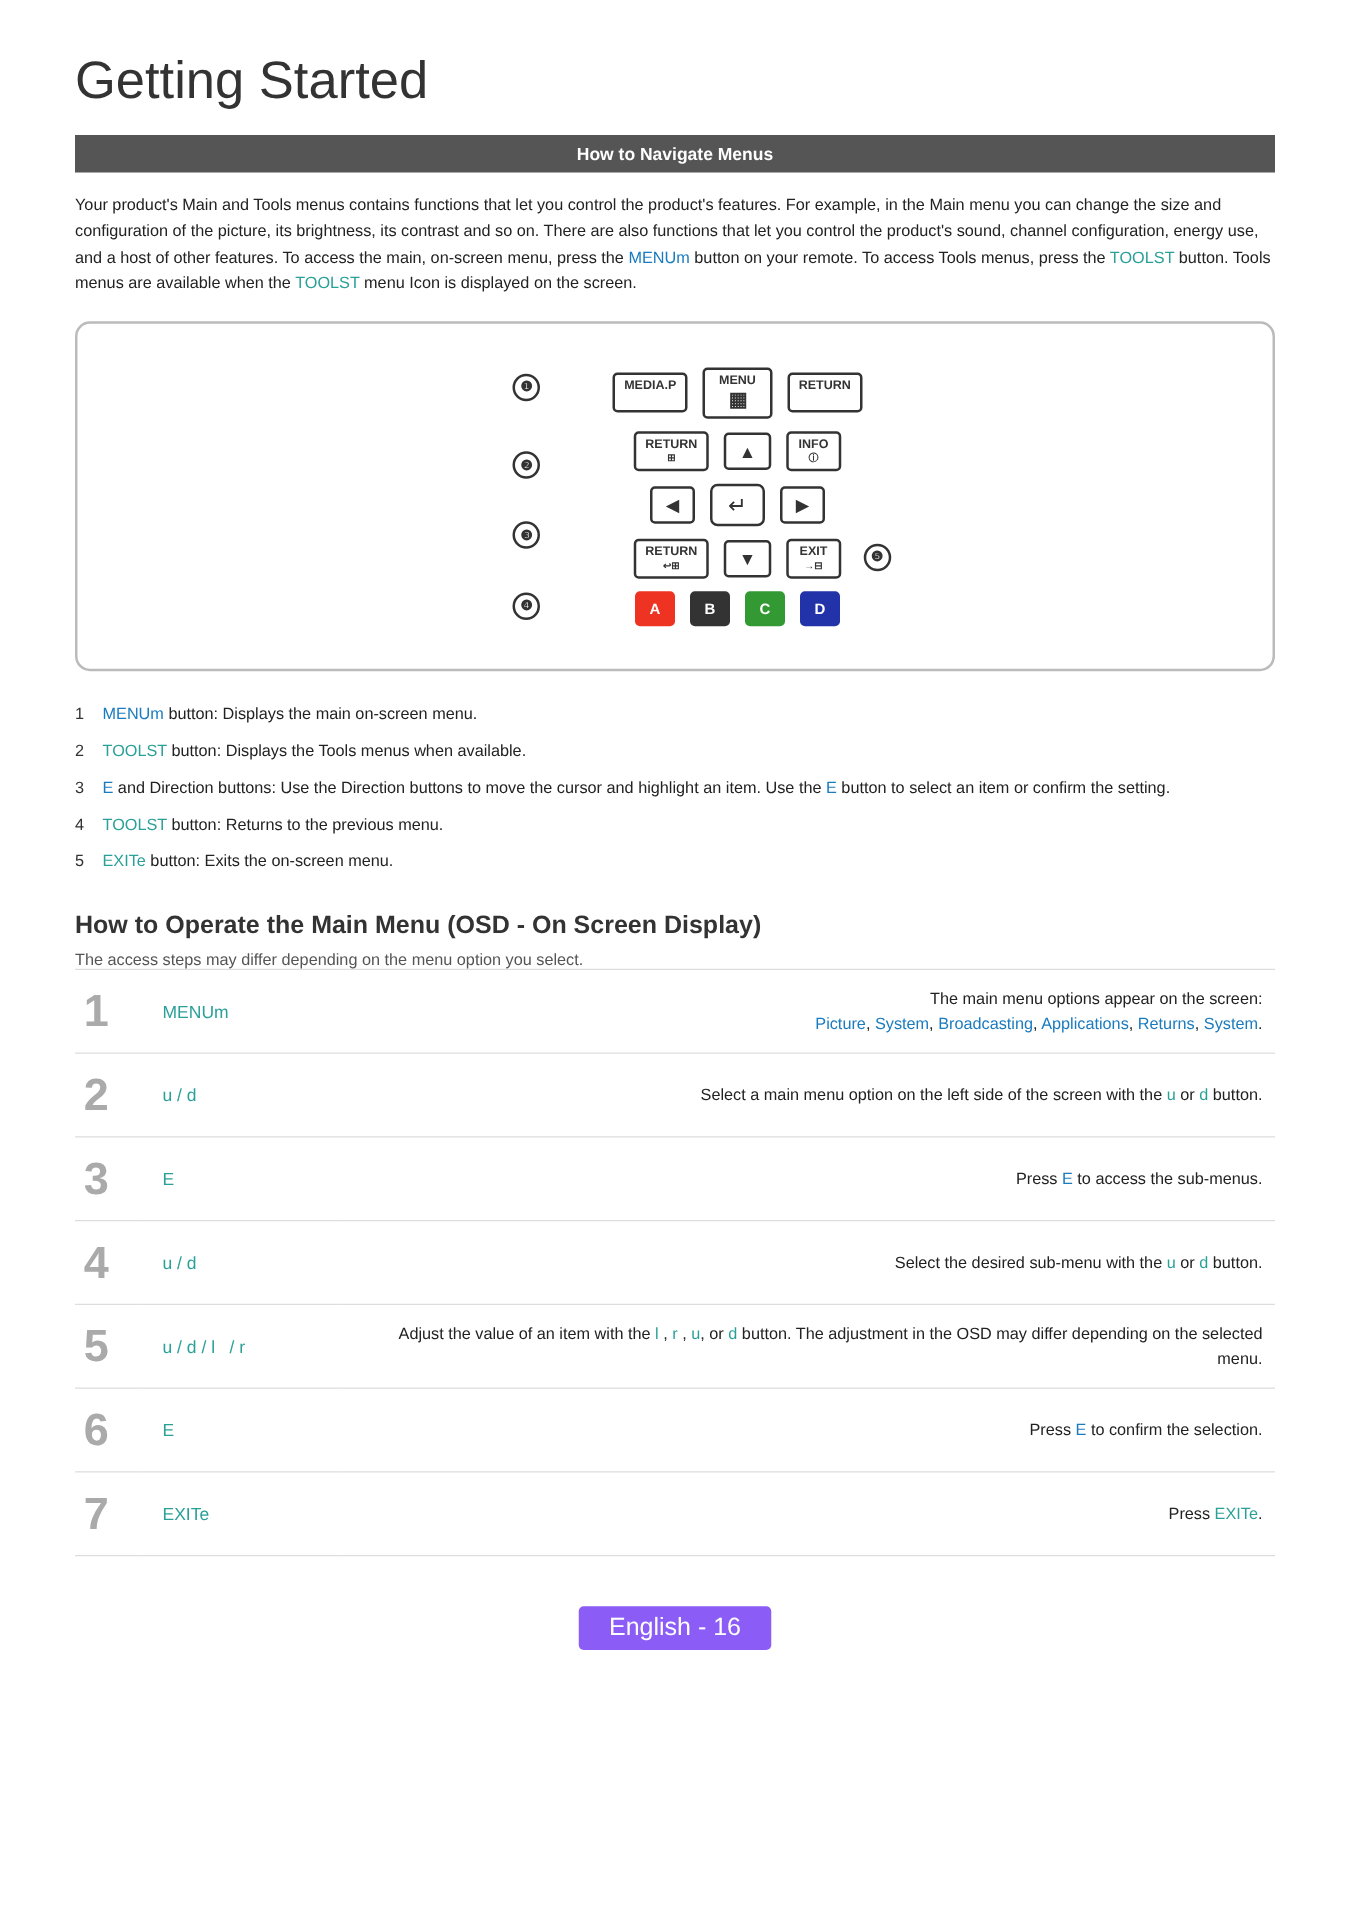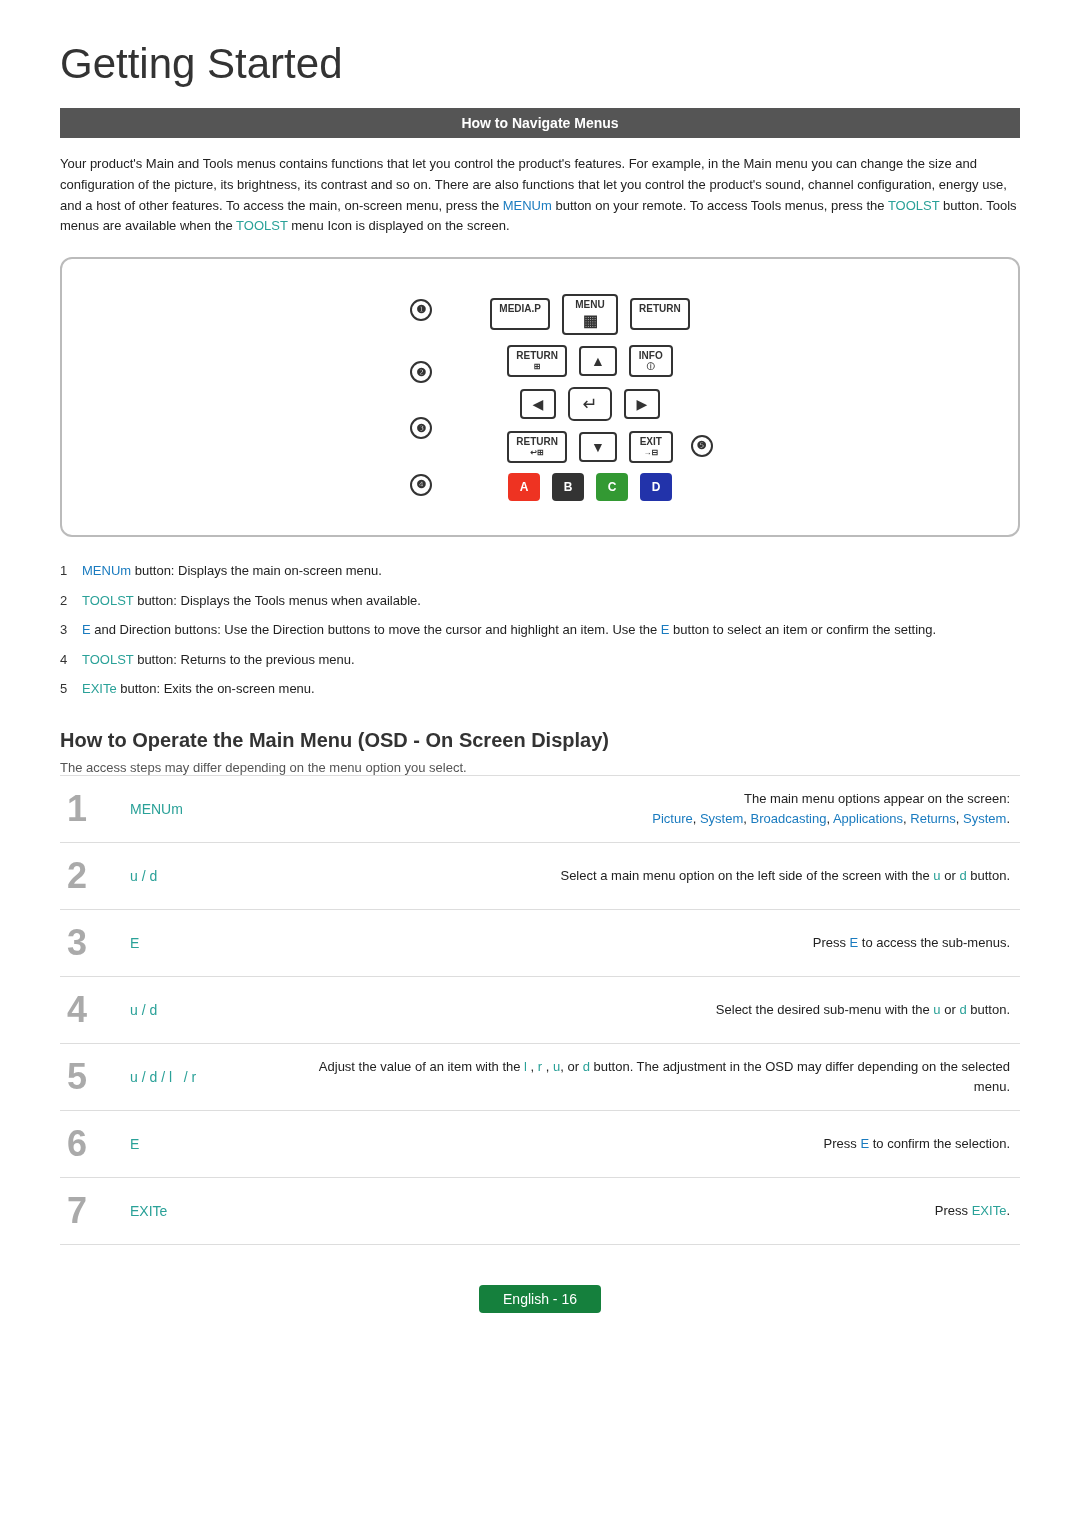--- a/index.html
+++ b/index.html
@@ -153,25 +153,25 @@
     
     .page-footer {
       text-align: center;
       margin-top: 40px;
       font-size: 13px;
       color: #333;
     }
 
     .footer-box {
       display: inline-block;
-      background: #15803d;
+      background: #8b5cf6;
       color: #fff;
       padding: 6px 24px;
       border-radius: 4px;
-      font-size: 14px;
+      font-size: 20px;
     }
 
     
     .remote-container {
       display: flex;
       flex-direction: column;
       align-items: center;
       gap: 10px;
       position: relative;
     }

